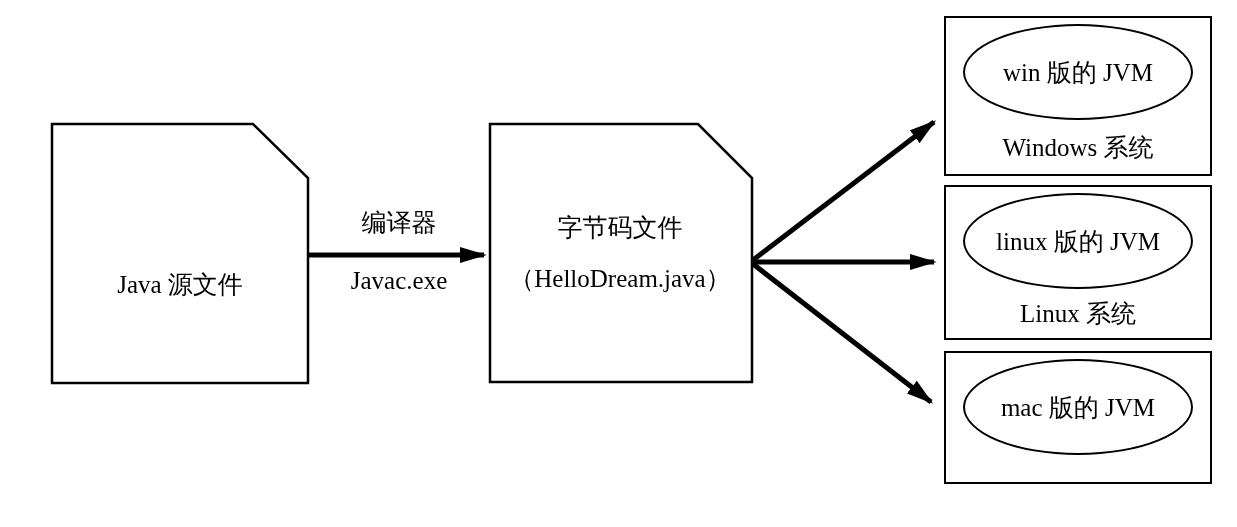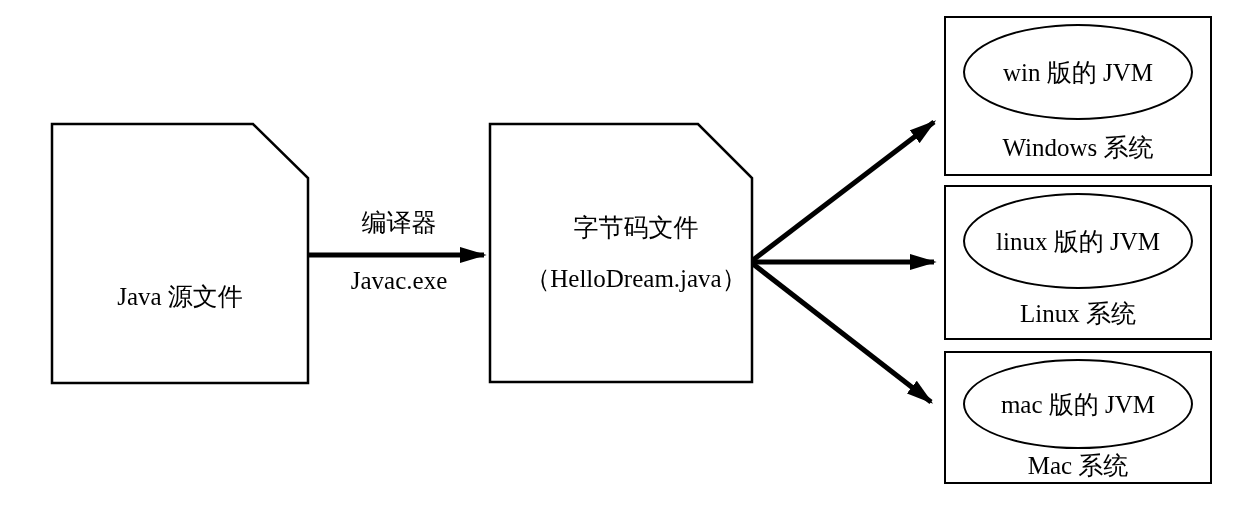--- a/index.html
+++ b/index.html
@@ -96,25 +96,25 @@
 
     <polygon class="doc" points="52,124 253,124 308,178 308,383 52,383"></polygon>
     <polygon class="doc" points="490,124 698,124 752,178 752,382 490,382"></polygon>
 
     <line class="arrow" x1="308" y1="255" x2="484" y2="255" marker-end="url(#ah)"></line>
     <line class="arrow" x1="753" y1="260" x2="934" y2="122" marker-end="url(#ah)"></line>
     <line class="arrow" x1="753" y1="262" x2="934" y2="262" marker-end="url(#ah)"></line>
     <line class="arrow" x1="753" y1="264" x2="931" y2="402" marker-end="url(#ah)"></line>
   </svg>
 
-  <div class="doc-text" style="left:52px; top:136px; width:256px; height:320px">
+  <div class="doc-text" style="left:52px; top:124px; width:256px; height:320px">
     <div>Java 源文件</div>
   </div>
 
-  <div class="doc-text" style="left:518px; top:124px; width:236px; height:258px">
+  <div class="doc-text" style="left:502px; top:124px; width:236px; height:258px">
     <div>字节码文件</div>
     <div>（HelloDream.java）</div>
   </div>
 
   <div class="arrow-label" style="left:308px; width:182px; top:264px">Javac.exe</div>
   <div class="arrow-label" style="left:308px; width:182px; top:206px">编译器</div>
 
   <div class="platform-box" style="top:16px; height:160px">
     <div class="jvm-ellipse">
       <span>win 版的 JVM</span>
@@ -126,16 +126,15 @@
     <div class="jvm-ellipse">
       <span>linux 版的 JVM</span>
     </div>
     <div class="os-label">Linux 系统</div>
   </div>
 
   <div class="platform-box" style="top:351px; height:133px">
     <div class="jvm-ellipse">
       <span>mac 版的 JVM</span>
     </div>
-    <div class="os-label">Mac 系统</div>
   </div>
 
 </div>
 
 </body></html>

